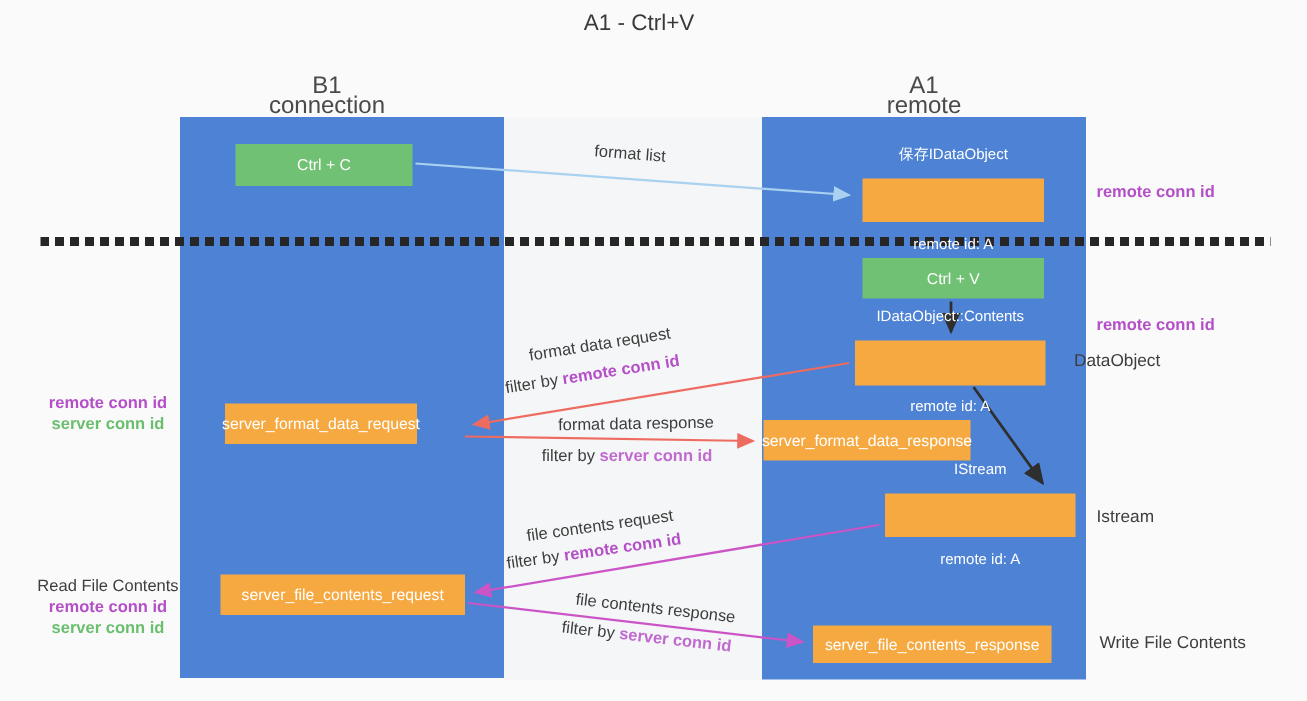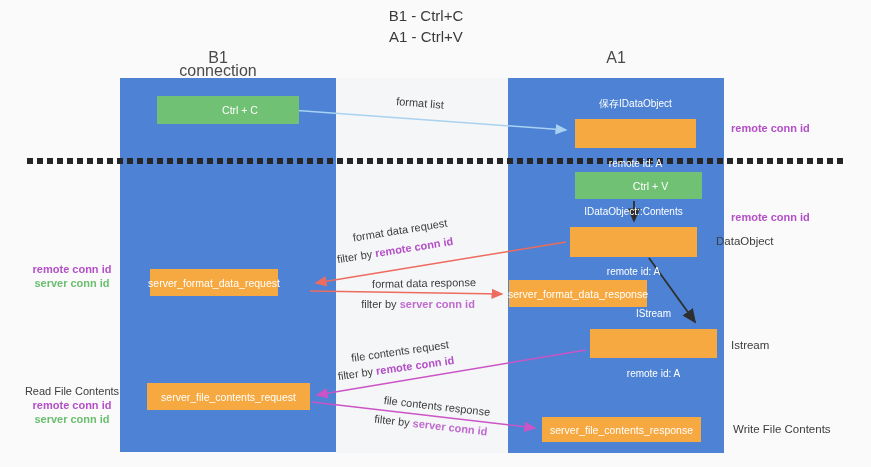--- a/index.html
+++ b/index.html
@@ -16,50 +16,50 @@
   #col-left{left:120px;height:374px;}
   #col-right{left:508px;}
 
   .dashline{position:absolute;left:27px;top:158px;width:820px;height:6px;
     background:repeating-linear-gradient(90deg,#262626 0 6px,rgba(0,0,0,0) 6px 10px);}
 
   svg.arrows{position:absolute;left:0;top:0;z-index:4;pointer-events:none;}
 
   .node{position:absolute;z-index:5;display:flex;flex-direction:column;align-items:center;justify-content:center;
         color:#fff;text-align:center;}
-  .node.green{background:#71c174;padding-left:24px;}
+  .node.green{background:#71c174;}
   .node.orange{background:#f7a941;gap:48px;}
   .one-line{font-size:10.5px;}
   .two-line{font-size:10px;line-height:12px;}
 
   .alabel{position:absolute;z-index:6;font-size:11px;color:#3d3d3d;white-space:nowrap;}
   .rot{transform-origin:center;}
   .purple{color:#b44fc8;font-weight:bold;}
   .purple2{color:#c06ad0;font-weight:bold;}
   .greenk{color:#6abf6e;font-weight:bold;}
   .side{position:absolute;z-index:6;font-size:11px;white-space:nowrap;}
   .side-block{position:absolute;z-index:6;font-size:11px;line-height:14px;text-align:center;white-space:nowrap;}
   .dark{color:#3d3d3d;font-weight:normal;}
 </style>
 </head>
 <body>
 
 <div id="stage">
 
   <div class="title">
-    <div>B1 - Ctrl+C</div>
     <div>A1 - Ctrl+V</div>
   </div>
 
   <div class="col-header" id="hdr-left">
     <div>B1</div>
     <div>connection</div>
   </div>
   <div class="col-header" id="hdr-right">
     <div>A1</div>
+    <div>remote</div>
   </div>
 
   <div class="mid-panel"></div>
   <div class="col" id="col-left"></div>
   <div class="col" id="col-right"></div>
 
   <div class="dashline"></div>
 
   <svg class="arrows" width="871" height="467" viewBox="0 0 871 467">
     <defs>
@@ -87,21 +87,21 @@
 
   <div class="node green one-line" style="left:157px;top:96px;width:118px;height:28px;">
     <span>Ctrl + C</span>
   </div>
 
   <div class="node orange two-line" style="left:575px;top:119px;width:121px;height:29px;">
     <span>保存IDataObject</span>
     <span>remote id: A</span>
   </div>
 
-  <div class="node green one-line" style="left:575px;top:172px;width:103px;height:27px;align-items:center;">
+  <div class="node green one-line" style="left:575px;top:172px;width:121px;height:27px;align-items:center;">
     <span>Ctrl + V</span>
   </div>
 
   <div class="node orange two-line" style="left:570px;top:227px;width:127px;height:30px;">
     <span>IDataObject::Contents</span>
     <span>remote id: A</span>
   </div>
 
   <div class="node orange one-line" style="left:150px;top:269px;width:128px;height:27px;">
     <span>server_format_data_request</span>

